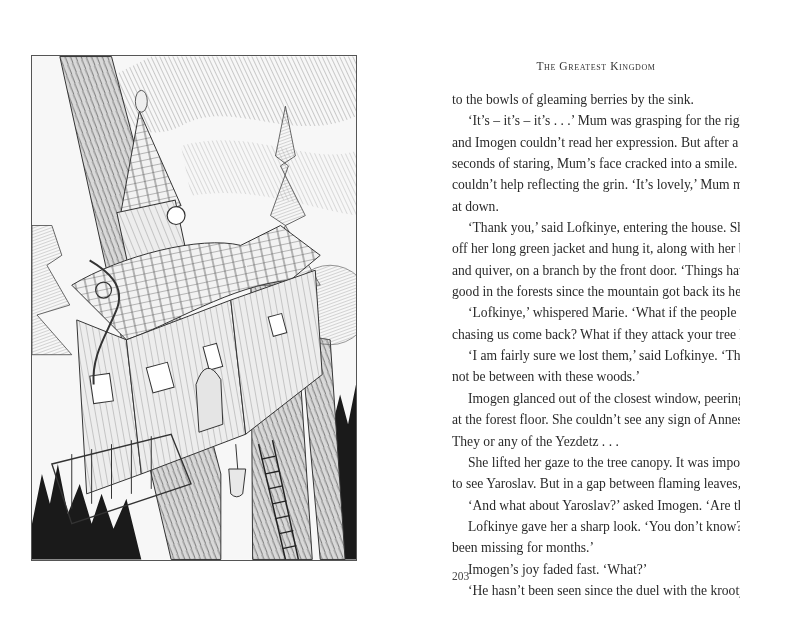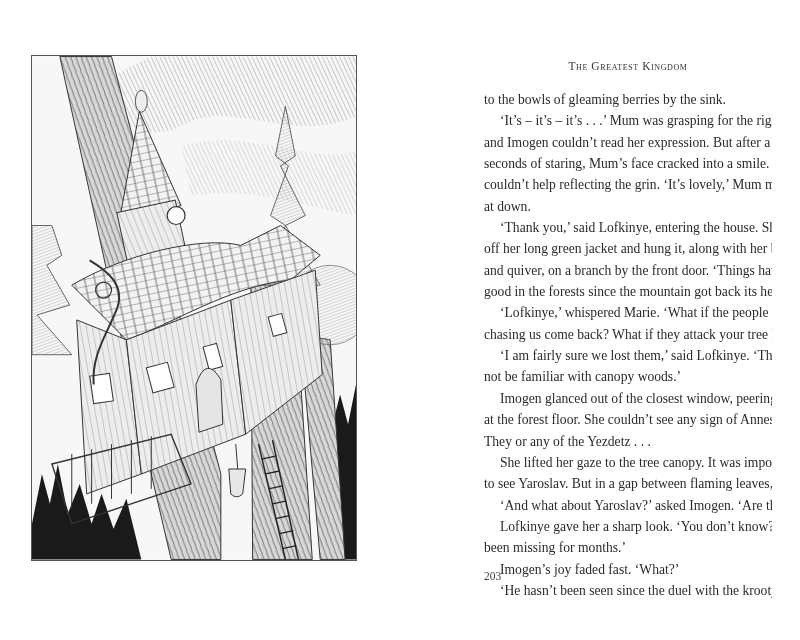--- a/index.html
+++ b/index.html
@@ -6,21 +6,21 @@
     body {
       width: 800px; height: 640px; background: #ffffff; position: relative; overflow: hidden;
       font-family: "Liberation Serif", "DejaVu Serif", serif; color: #2a2a2a;
     }
     .spread { position: absolute; inset: 0; }
     .illustration {
       position: absolute; left: 31px; top: 55px; width: 326px; height: 506px;
       border: 1px solid #555; box-sizing: border-box; overflow: hidden; background: #fbfbfb;
     }
     .illustration svg { display: block; width: 100%; height: 100%; }
-    .text-page { position: absolute; left: 484px; top: 0; width: 288px; height: 640px; }
+    .text-page { position: absolute; left: 452px; top: 0; width: 288px; height: 640px; }
     .running-head {
       position: absolute; top: 60px; left: 0; width: 288px; text-align: center;
       font-size: 11.5px; letter-spacing: 0.6px; font-variant: small-caps; color: #333;
     }
     .body-text { position: absolute; top: 89px; left: 0; width: 288px; }
     .line {
       height: 21.35px; line-height: 21.35px; font-size: 13.6px; white-space: nowrap;
       text-align: justify; text-align-last: justify; overflow: hidden;
     }
     .line.indent { padding-left: 16px; box-sizing: border-box; }
@@ -112,21 +112,21 @@
         <div class="line">seconds of staring, Mum’s face cracked into a smile. Imogen</div>
         <div class="line">couldn’t help reflecting the grin. ‘It’s lovely,’ Mum managed</div>
         <div class="line last">at down.</div>
         <div class="line indent">‘Thank you,’ said Lofkinye, entering the house. She took</div>
         <div class="line">off her long green jacket and hung it, along with her bow</div>
         <div class="line">and quiver, on a branch by the front door. ‘Things have been</div>
         <div class="line last">good in the forests since the mountain got back its heart.’</div>
         <div class="line indent">‘Lofkinye,’ whispered Marie. ‘What if the people who were</div>
         <div class="line last">chasing us come back? What if they attack your tree house?’</div>
         <div class="line indent">‘I am fairly sure we lost them,’ said Lofkinye. ‘They must</div>
-        <div class="line last">not be familiar with canopy woods.’</div>
+        <div class="line last">not be between with these woods.’</div>
         <div class="line indent">Imogen glanced out of the closest window, peering down</div>
         <div class="line">at the forest floor. She couldn’t see any sign of Anneshka or</div>
         <div class="line last">They or any of the Yezdetz . . .</div>
         <div class="line indent">She lifted her gaze to the tree canopy. It was impossible</div>
         <div class="line">to see Yaroslav. But in a gap between flaming leaves, a blue</div>
         <div class="line indent">‘And what about Yaroslav?’ asked Imogen. ‘Are things going</div>
         <div class="line indent">Lofkinye gave her a sharp look. ‘You don’t know? He’s</div>
         <div class="line last">been missing for months.’</div>
         <div class="line indent last">Imogen’s joy faded fast. ‘What?’</div>
         <div class="line indent last">‘He hasn’t been seen since the duel with the krootymoosh.’</div>

